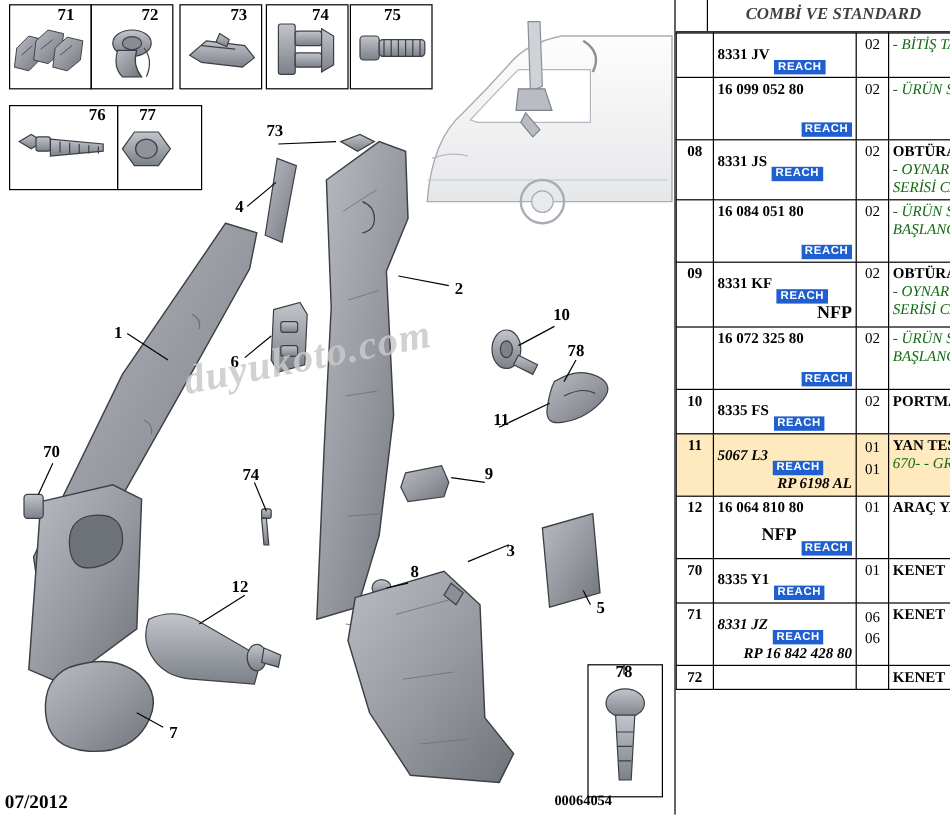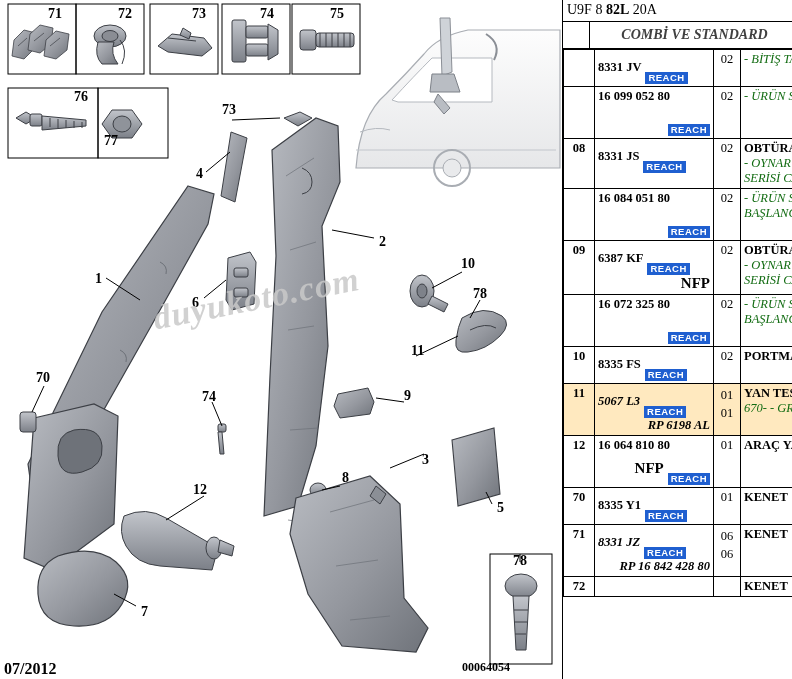--- a/index.html
+++ b/index.html
@@ -256,37 +256,34 @@
     <div class="lbl" style="left:461px;top:256px;">10</div>
     <div class="lbl" style="left:411px;top:343px;">11</div>
     <div class="lbl" style="left:193px;top:482px;">12</div>
     <div class="lbl" style="left:36px;top:370px;">70</div>
     <div class="lbl" style="left:48px;top:6px;">71</div>
     <div class="lbl" style="left:118px;top:6px;">72</div>
     <div class="lbl" style="left:192px;top:6px;">73</div>
     <div class="lbl" style="left:222px;top:102px;">73</div>
     <div class="lbl" style="left:260px;top:6px;">74</div>
     <div class="lbl" style="left:202px;top:389px;">74</div>
-    <div class="lbl" style="left:330px;top:6px;">75</div>
+    <div class="lbl" style="left:320px;top:6px;">75</div>
     <div class="lbl" style="left:74px;top:89px;">76</div>
-    <div class="lbl" style="left:104px;top:89px;margin-top:44px;">77</div>
+    <div class="lbl" style="left:116px;top:89px;">77</div>
     <div class="lbl" style="left:473px;top:286px;">78</div>
     <div class="lbl" style="left:513px;top:553px;">78</div>
 
     <div class="wm">duyukoto.com</div>
 
     <div class="datefoot">07/2012</div>
     <div class="codefoot">00064054</div>
   </div>
 
   <div class="table-panel">
 
-    <div class="hdr">
-      <span>U9F 8 </span><span class="b">82L</span><span> 20A</span>
-    </div>
 
     <div class="subhdr">
       <div class="c1"></div>
       <div class="c2">COMBİ VE STANDARD</div>
     </div>
 
     <table class="parts">
       <tbody>
 
         <tr>
@@ -345,21 +342,21 @@
           <td class="cdesc">
             <div class="desc2">- ÜRÜN SE</div>
             <div class="desc2">BAŞLANGI</div>
           </td>
         </tr>
 
         <tr>
           <td class="cnum">09</td>
           <td class="cref">
             <div class="refline">
-                <span class="rtxt">6387 KF</span>
+                <span class="rtxt">8331 KF</span>
                 <span class="reach">REACH</span>
               </div>
             <div class="refline" style="justify-content:flex-end">
                 <span class="nfp">NFP</span>
               </div>
           </td>
           <td class="cqty">02</td>
           <td class="cdesc">
             <div class="desc-bold">OBTÜRA</div>
             <div class="desc2">- OYNAR Ö</div>

